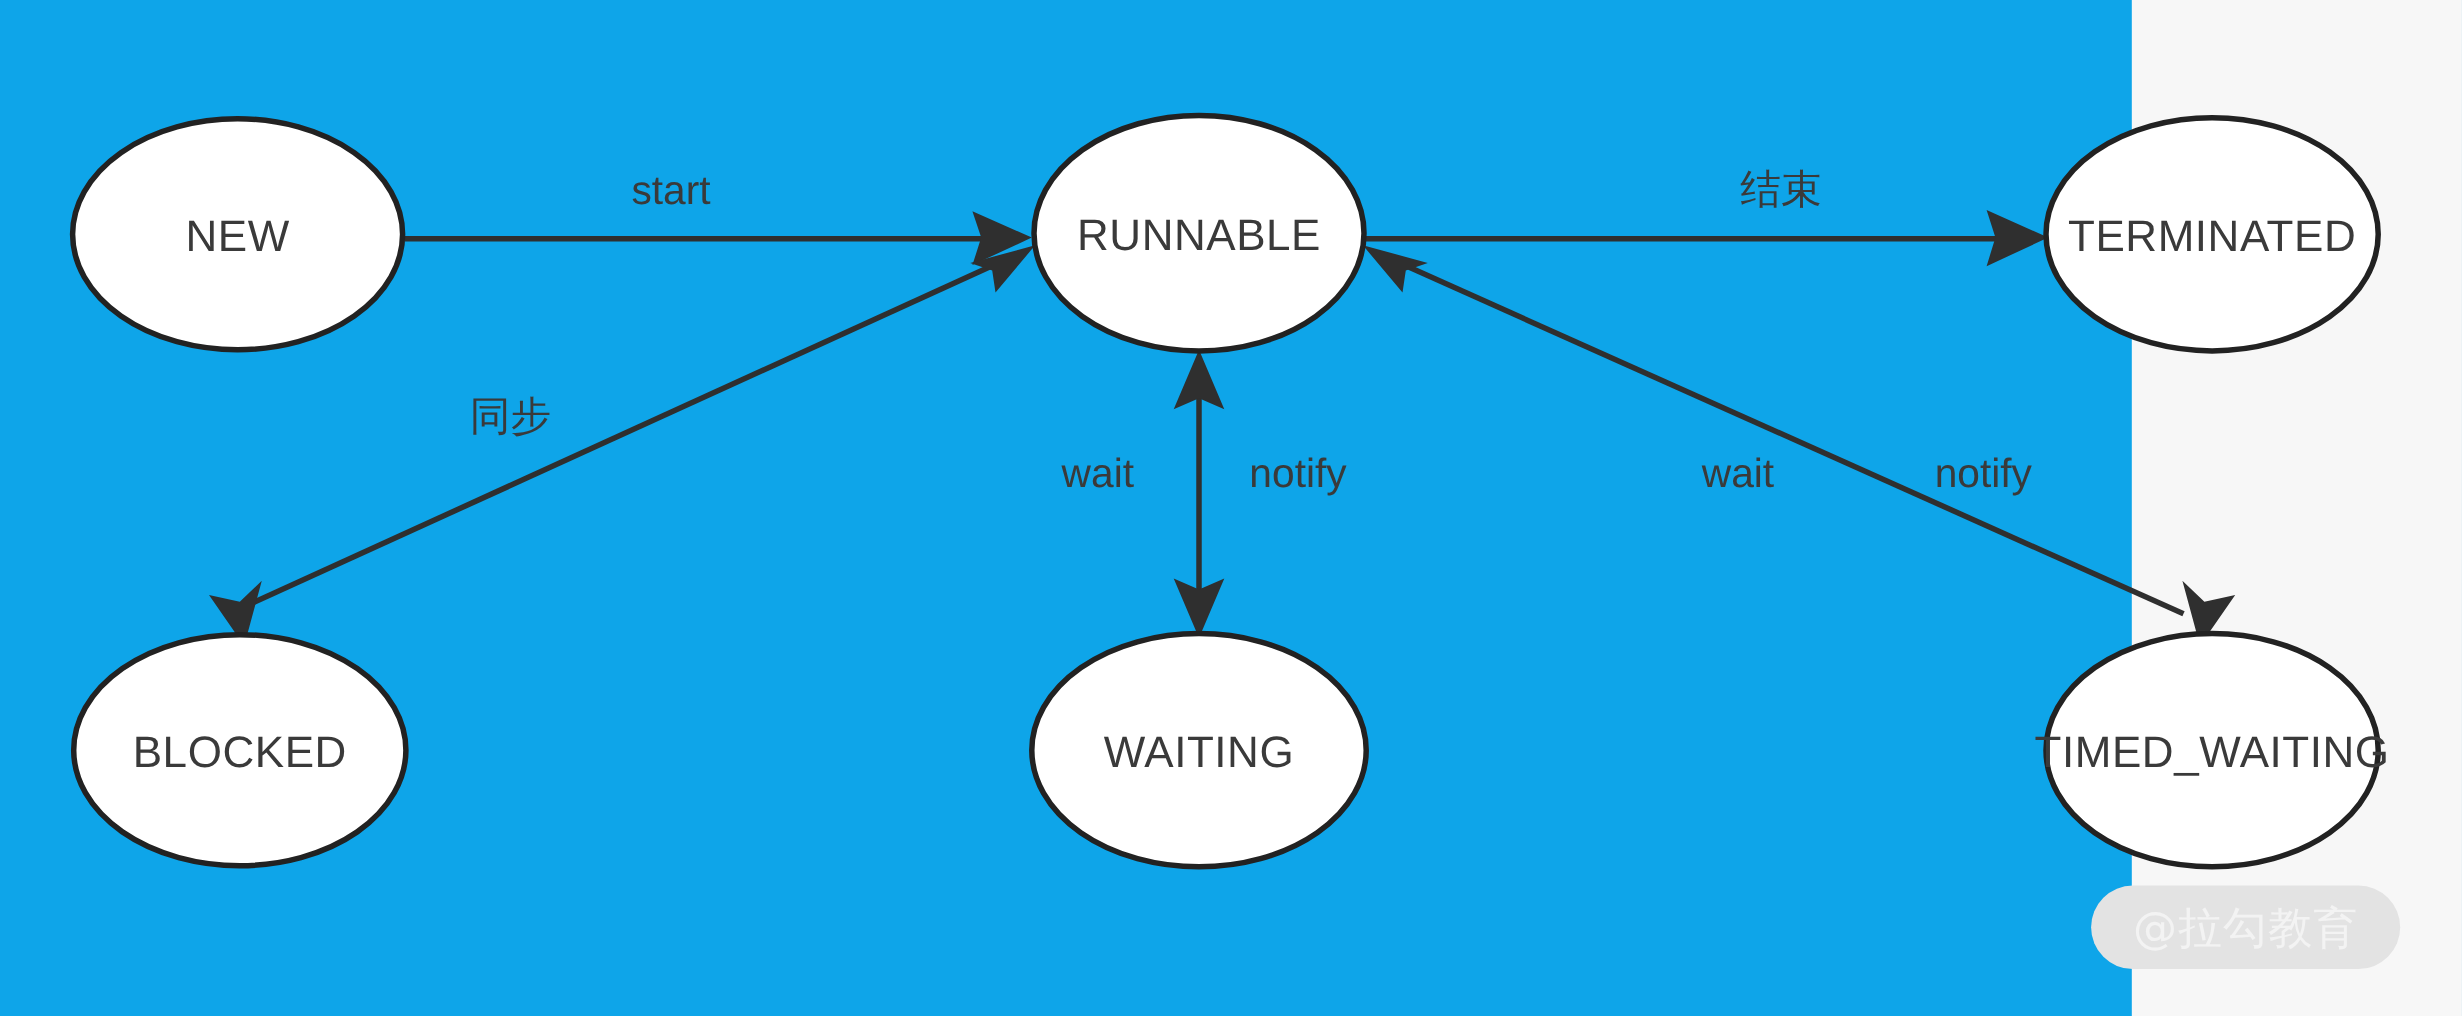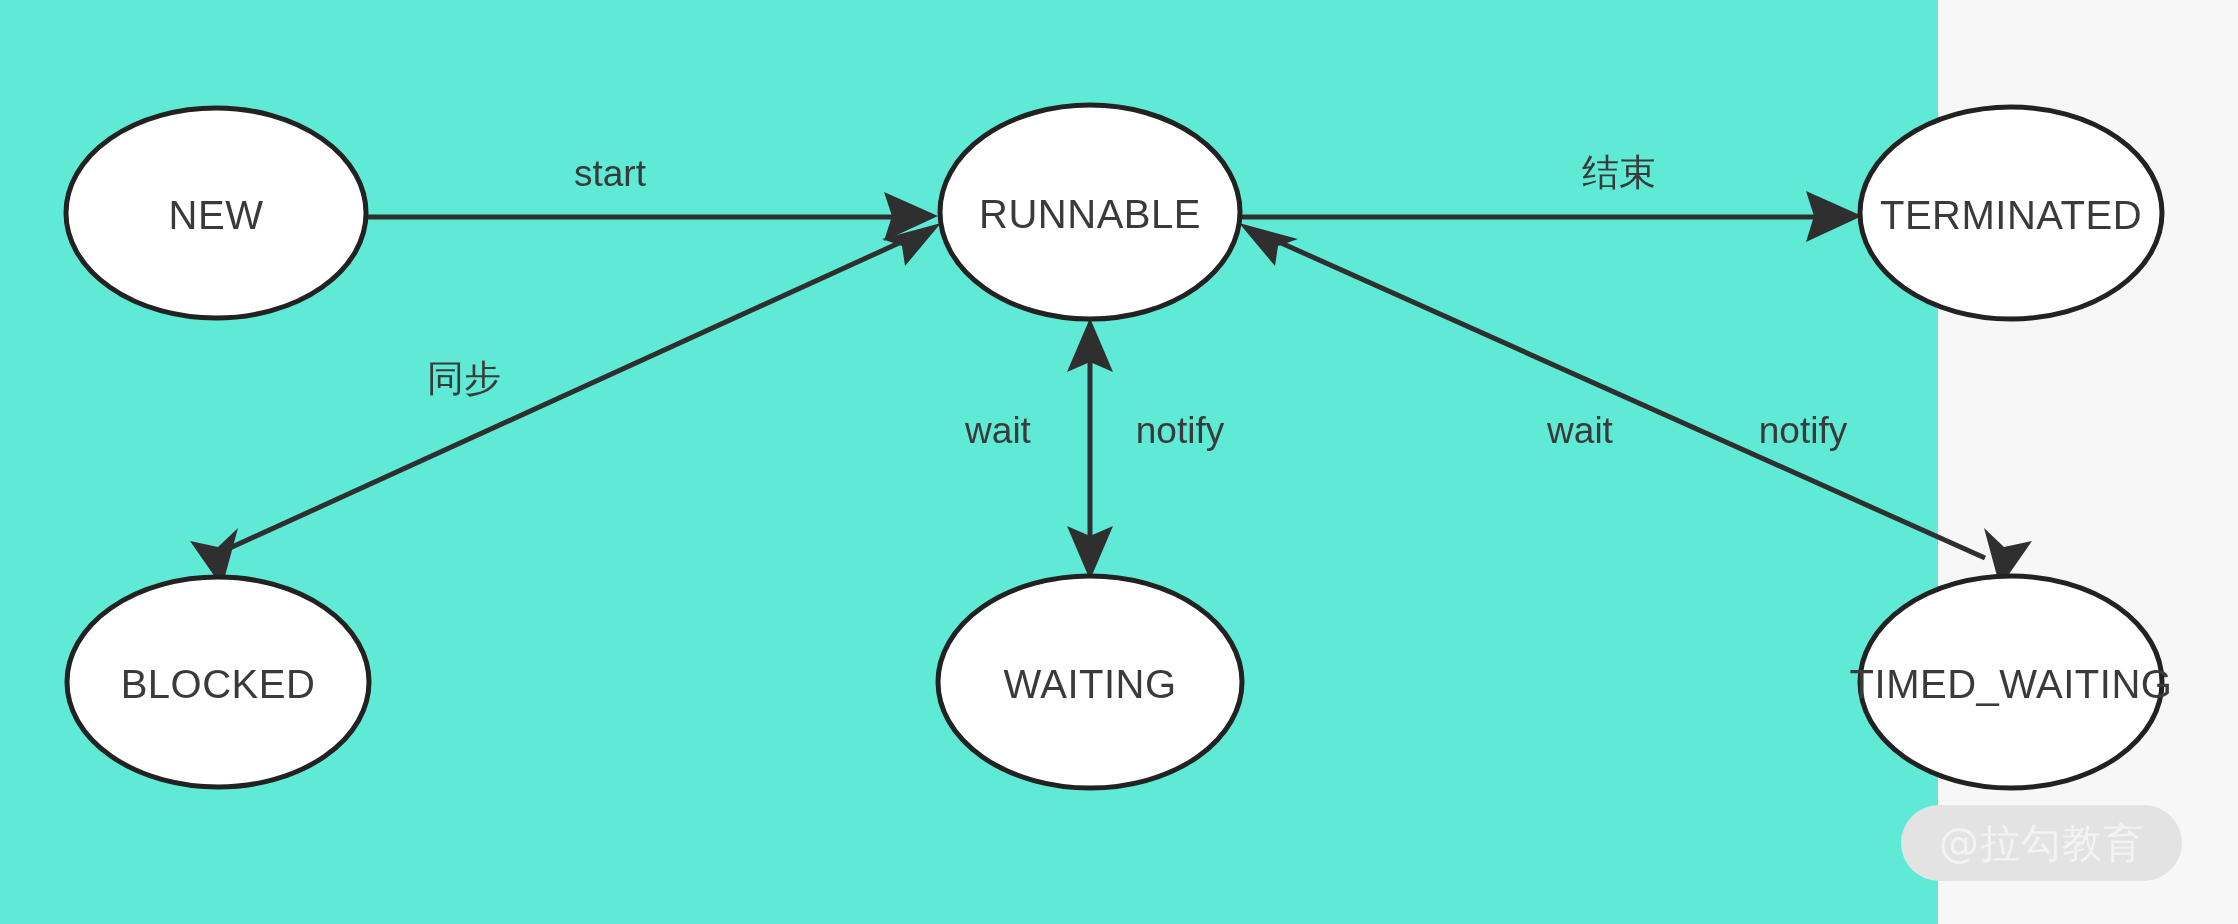--- a/index.html
+++ b/index.html
@@ -10,21 +10,21 @@
   body {
     width: 2238px;
     height: 924px;
     font-family: "Liberation Sans", "DejaVu Sans", sans-serif;
     overflow: hidden;
   }
   #diagram-root {
     position: relative;
     width: 1938px;
     height: 924px;
-    background: #5eead4;
+    background: #0ea5e9;
   }
   svg.diagram-canvas {
     position: absolute;
     top: 0;
     left: 0;
     width: 2238px;
     height: 924px;
     display: block;
   }
   .node-ellipse {

